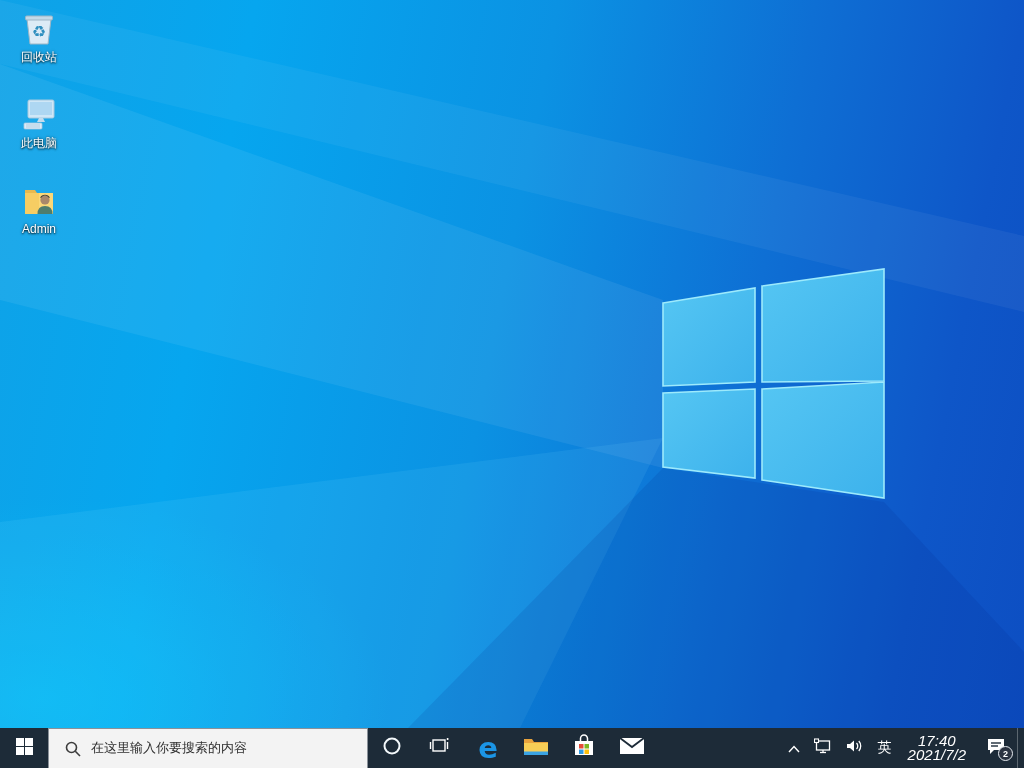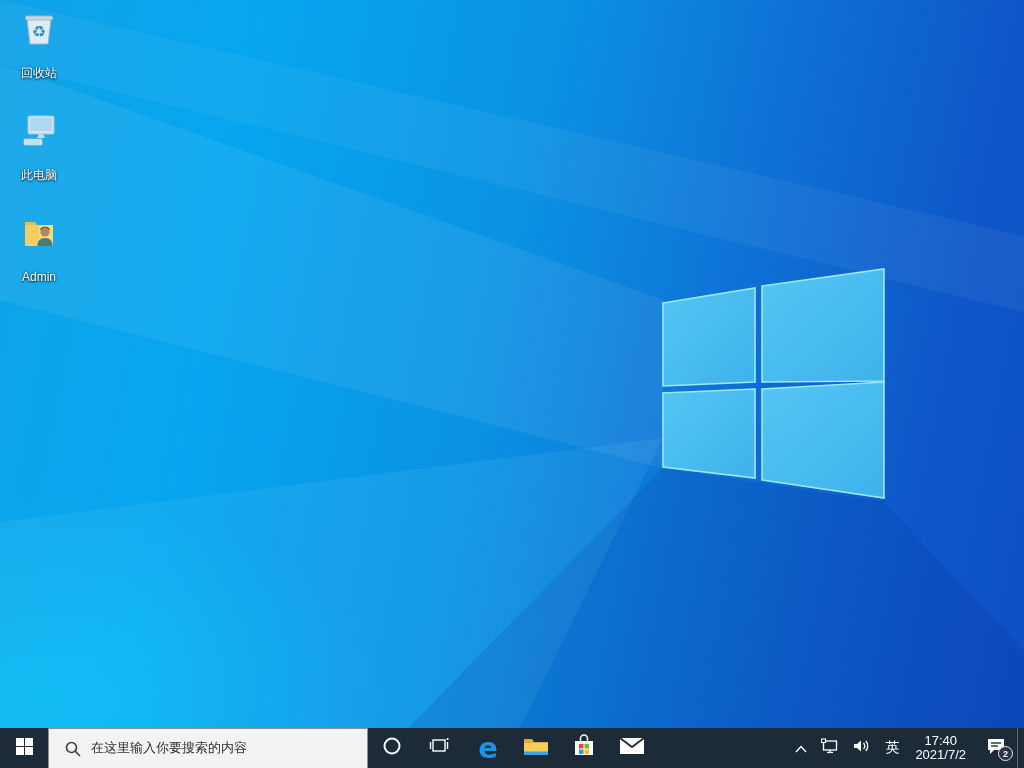--- a/index.html
+++ b/index.html
@@ -22,21 +22,21 @@
 
   
   .desktop-icons { position: absolute; left: 2px; top: 4px; width: 76px; }
   .dicon {
     width: 74px; padding: 4px 2px 3px 2px; margin-bottom: 23px;
     display: flex; flex-direction: column; align-items: center;
     cursor: default;
   }
   .dicon svg { display: block; }
   .dicon .dlabel {
-    margin-top: 19px;
+    margin-top: 3px;
     font-size: 12px; line-height: 13px; color: #ffffff; text-align: center;
     text-shadow: 0 1px 2px rgba(0,0,0,0.85), 0 0 3px rgba(0,0,0,0.55);
     max-width: 72px; white-space: nowrap;
   }
 
   
   .taskbar {
     position: absolute; left: 0; top: 728px; width: 1024px; height: 40px;
     background: #1d2b38;
     display: flex; align-items: stretch;
@@ -66,21 +66,21 @@
   }
 
   .tray { margin-left: auto; display: flex; align-items: stretch; }
   .tray-btn {
     height: 40px; display: flex; align-items: center; justify-content: center;
     padding: 0 7px; cursor: pointer;
   }
   .ime-label { font-size: 14px; color: #ffffff; }
   .clock {
     display: flex; flex-direction: column; align-items: center; justify-content: center;
-    font-size: 13px; line-height: 14px; padding: 0 9px; cursor: pointer;
+    font-size: 15px; line-height: 14px; padding: 0 9px; cursor: pointer; font-style: italic;
   }
 
   .action-center { position: relative; padding: 0 11px; }
   .ac-badge {
     position: absolute; right: 4px; bottom: 7px;
     width: 15px; height: 15px; border-radius: 50%;
     background: #2b3340; border: 1px solid #e6ebf0;
     color: #ffffff; font-size: 9px; font-weight: bold;
     display: flex; align-items: center; justify-content: center;
   }

